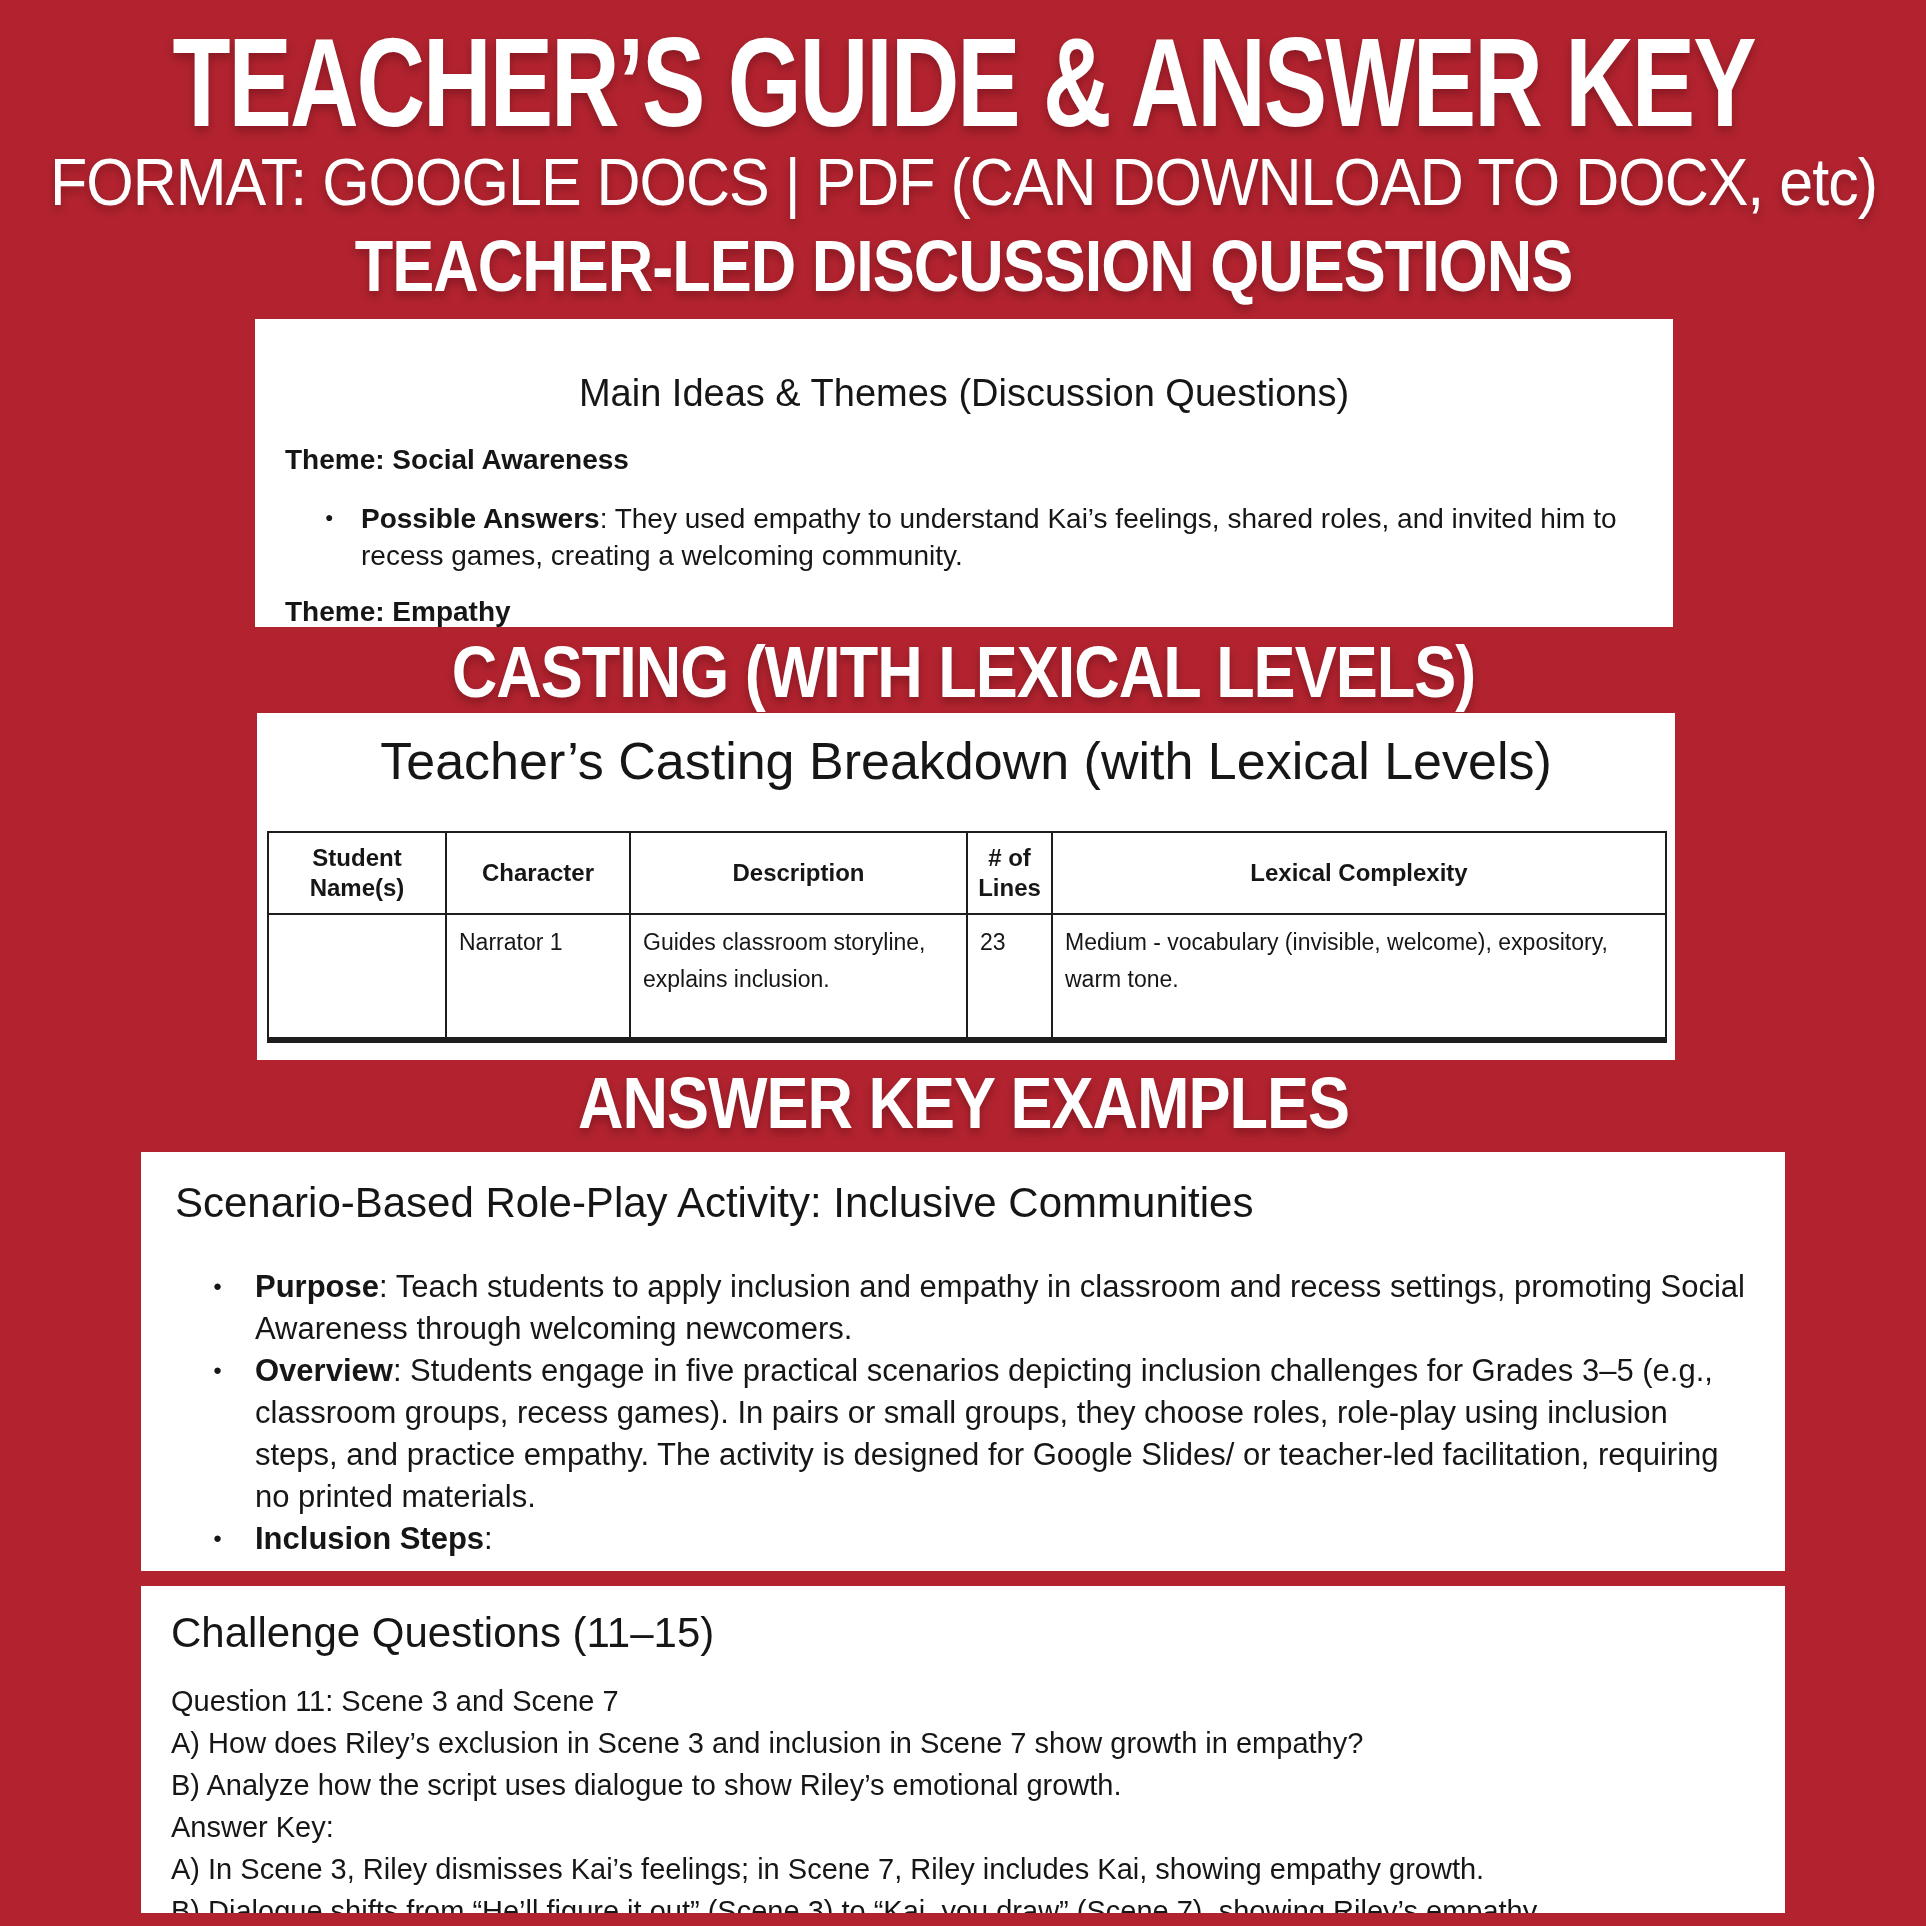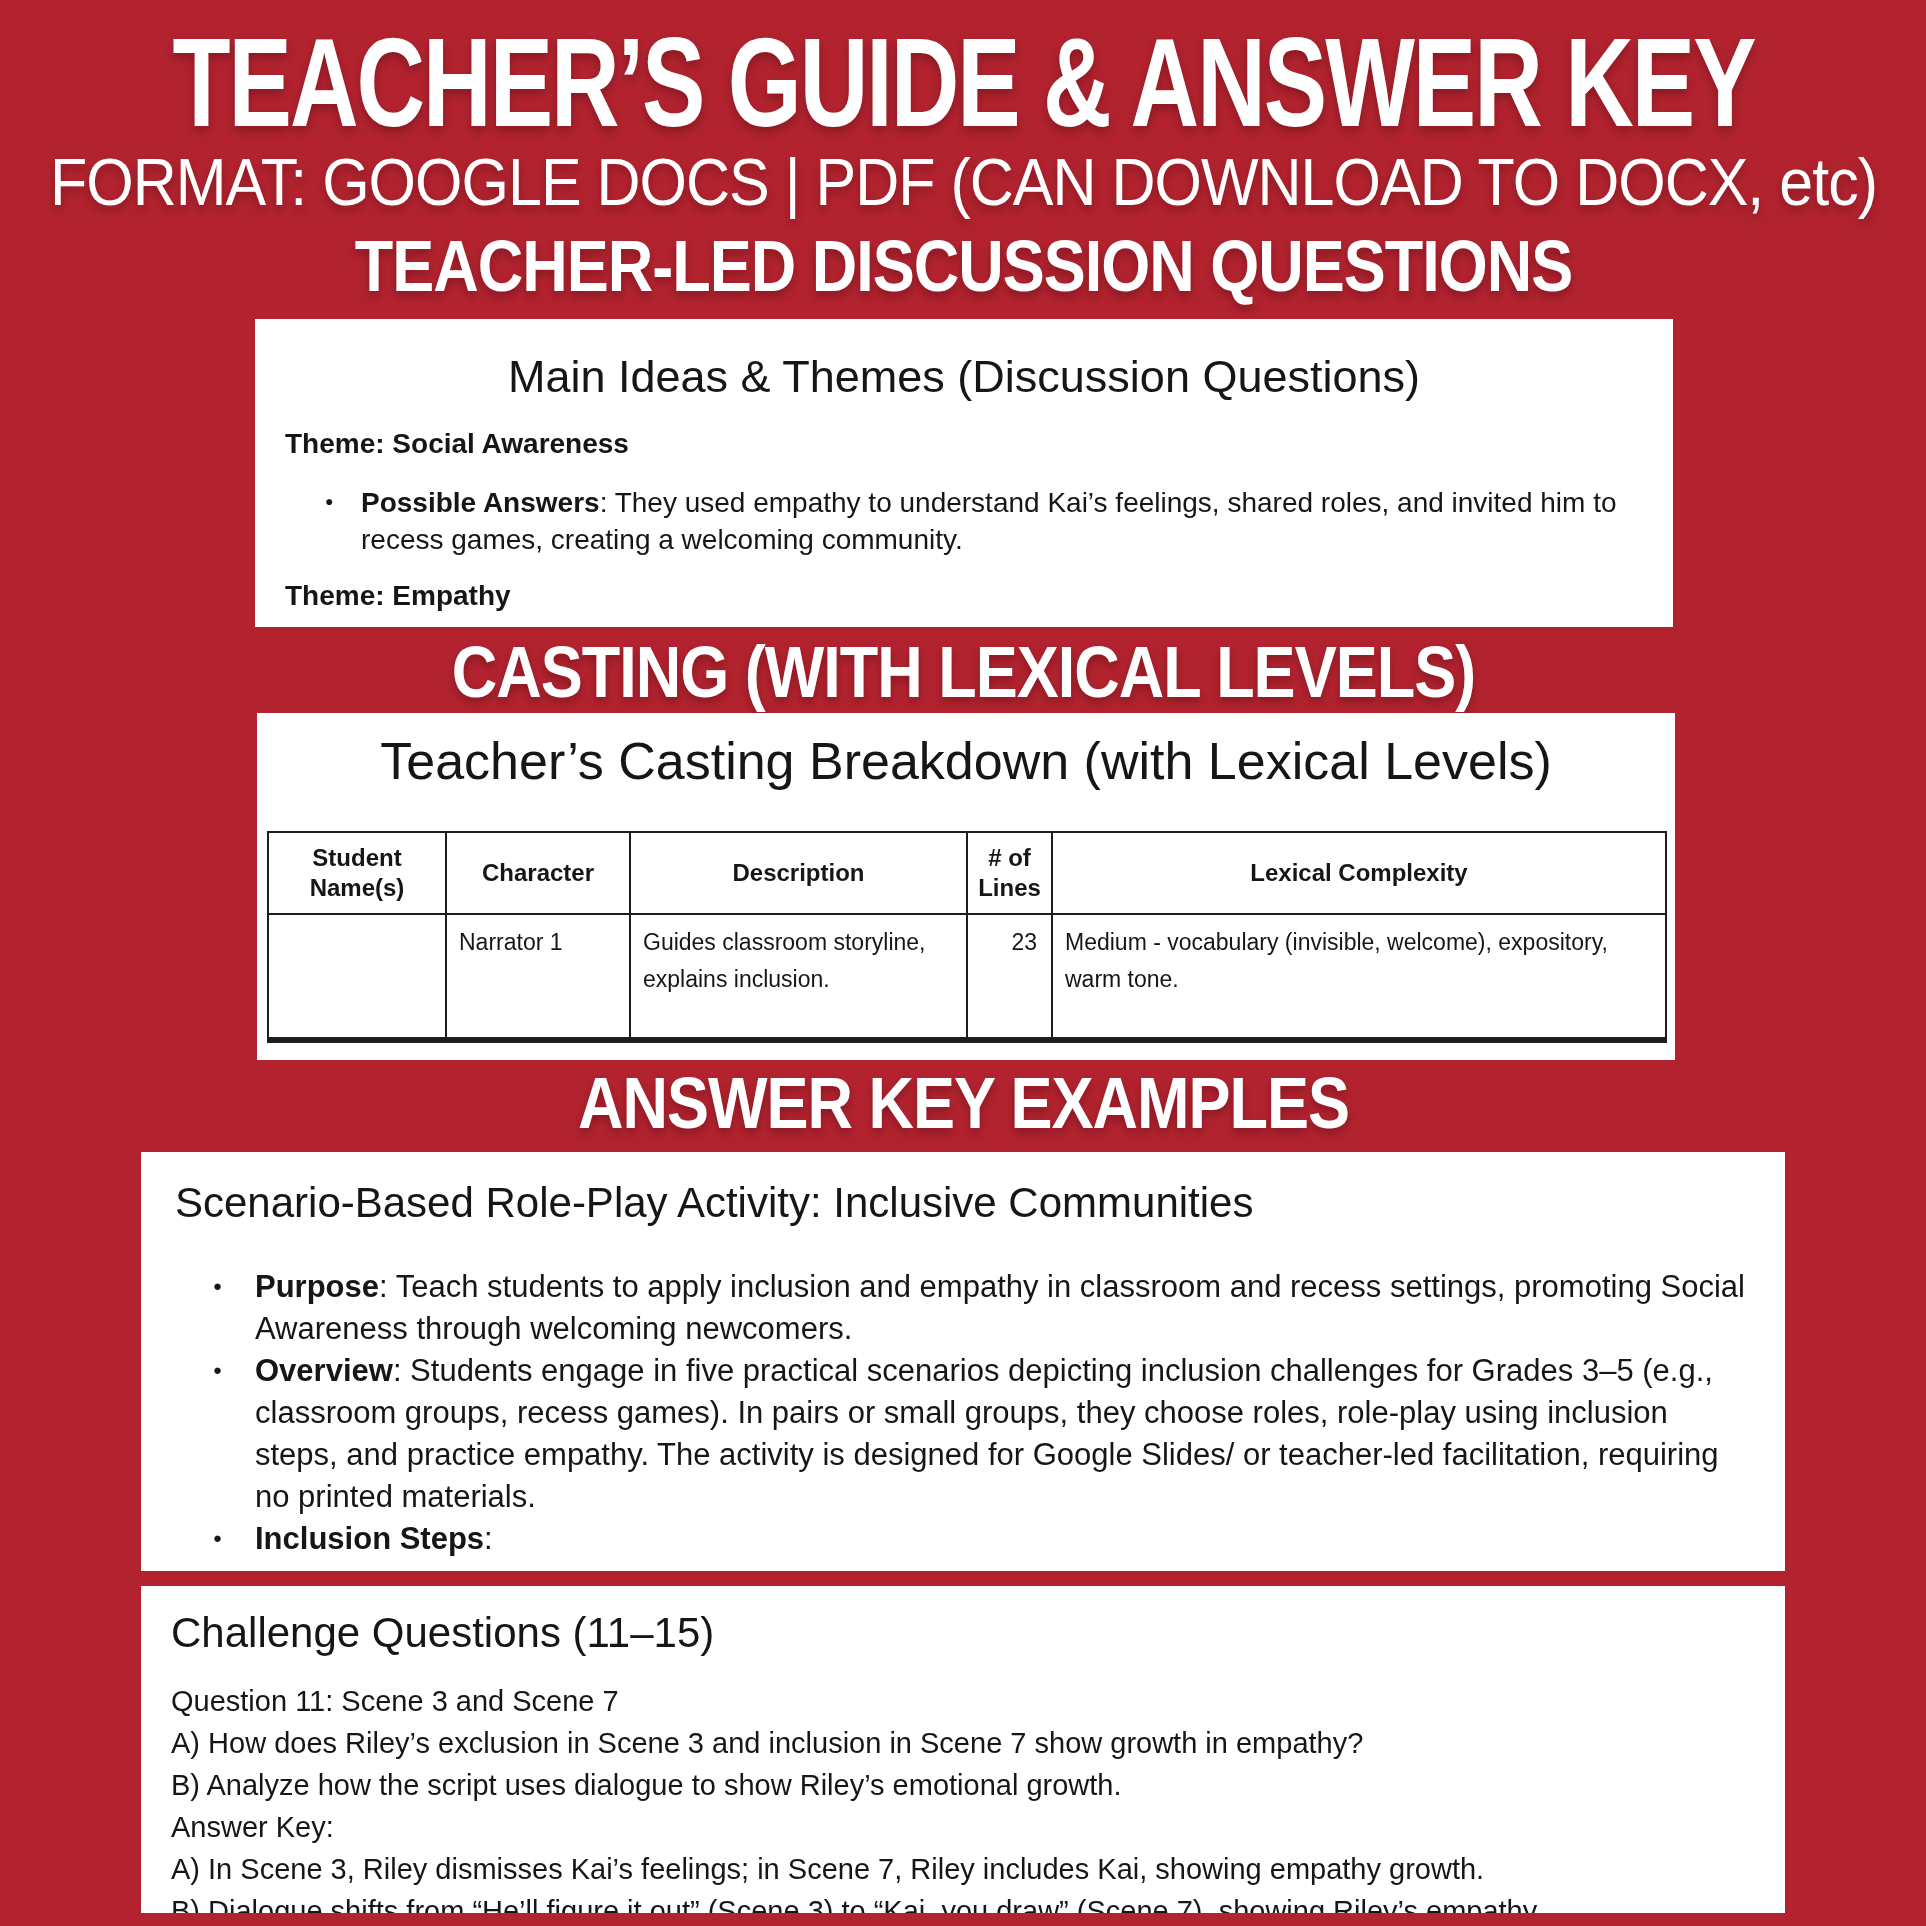--- a/index.html
+++ b/index.html
@@ -44,21 +44,21 @@
   .card{
     position:absolute;
     background:var(--card);
     overflow:hidden;
   }
   .card1{left:255px;top:319px;width:1418px;height:308px;padding:0 30px;}
   .card2{left:257px;top:713px;width:1418px;height:347px;padding:0 10px;}
   .card3{left:141px;top:1152px;width:1644px;height:419px;padding:0 34px;}
   .card4{left:141px;top:1586px;width:1644px;height:327px;padding:0 30px;}
 
-  .doc-title{font-size:45px;line-height:44px;text-align:center;margin-top:36px;}
+  .doc-title{font-size:38px;line-height:44px;text-align:center;margin-top:52px;}
   .card2 .doc-title{font-size:52px;margin-top:26px;}
   .doc-title-left{font-size:42px;line-height:50px;margin-top:26px;text-align:left;}
   .card4 .doc-title-left{margin-top:22px;}
 
   
   .card1 .theme{font-size:28px;line-height:37px;font-weight:700;margin-top:26px;}
   .card1 ul{list-style:none;margin-top:22px;}
   .card1 li{
     position:relative;font-size:28px;line-height:37px;padding-left:76px;
   }
@@ -73,21 +73,21 @@
   }
   .card2 th,.card2 td{border:2px solid #1d1d1d;}
   .card2 th{
     font-size:24px;line-height:30px;font-weight:700;text-align:center;
     padding:10px 8px;vertical-align:middle;
   }
   .card2 td{
     font-size:23px;line-height:37px;font-weight:400;text-align:left;
     padding:9px 12px;vertical-align:top;height:126px;
   }
-  .card2 td.num{text-align:right;padding-right:14px;}
+  .card2 td.num{text-align:left;padding-right:14px;}
   .col-student{width:178px;}.col-character{width:184px;}.col-desc{width:337px;}
   .col-lines{width:85px;}.col-lex{width:614px;}
 
   
   .card3 ul{list-style:none;margin-top:38px;}
   .card3 li{position:relative;font-size:31px;line-height:42px;padding-left:80px;}
   .card3 li::before{content:"●";position:absolute;left:38px;top:12px;font-size:15px;line-height:1;}
 
   
   .card4 .body-lines{margin-top:22px;}

